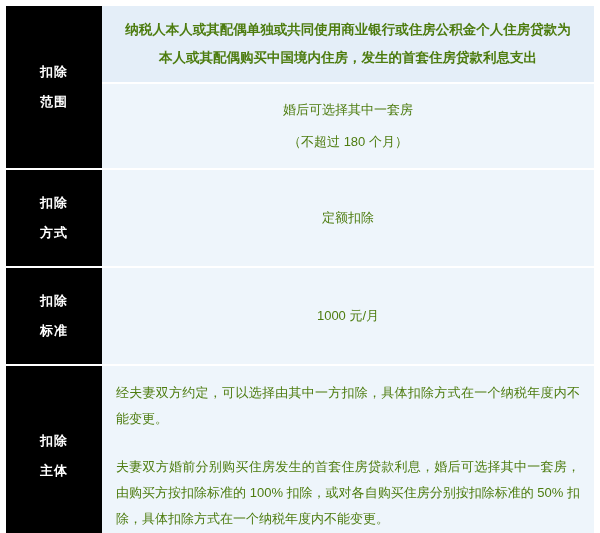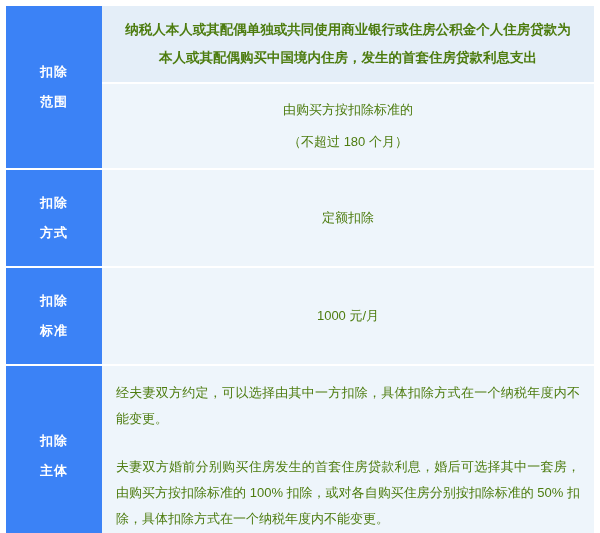--- a/index.html
+++ b/index.html
@@ -21,21 +21,21 @@
     background: #ffffff;
   }
   table.main {
     width: 588px;
     border-collapse: separate;
     border-spacing: 0 2px;
     table-layout: fixed;
   }
   td.label {
     width: 96px;
-    background: #3b82f6;
+    background: #000000;
     color: #ffffff;
     font-size: 13px;
     font-weight: bold;
     text-align: center;
     vertical-align: middle;
     letter-spacing: 1px;
     line-height: 30px;
     padding: 0;
   }
   td.label .lbl-line {
@@ -86,21 +86,21 @@
         </td>
         <td class="content dark">
           <div class="row1-text">
             <span class="ln">纳税人本人或其配偶单独或共同使用商业银行或住房公积金个人住房贷款为</span>
             <span class="ln">本人或其配偶购买中国境内住房，发生的首套住房贷款利息支出</span>
           </div>
         </td>
       </tr>
       <tr>
         <td class="content center">
-          <span class="blk" style="line-height:32px;">由购买方按扣除标准的</span>
+          <span class="blk" style="line-height:32px;">婚后可选择其中一套房</span>
           <span class="blk" style="line-height:32px;">（不超过 180 个月）</span>
         </td>
       </tr>
 
       <tr>
         <td class="label">
           <span class="lbl-line">扣除</span>
           <span class="lbl-line">方式</span>
         </td>
         <td class="content center" style="height:76px;">定额扣除</td>

